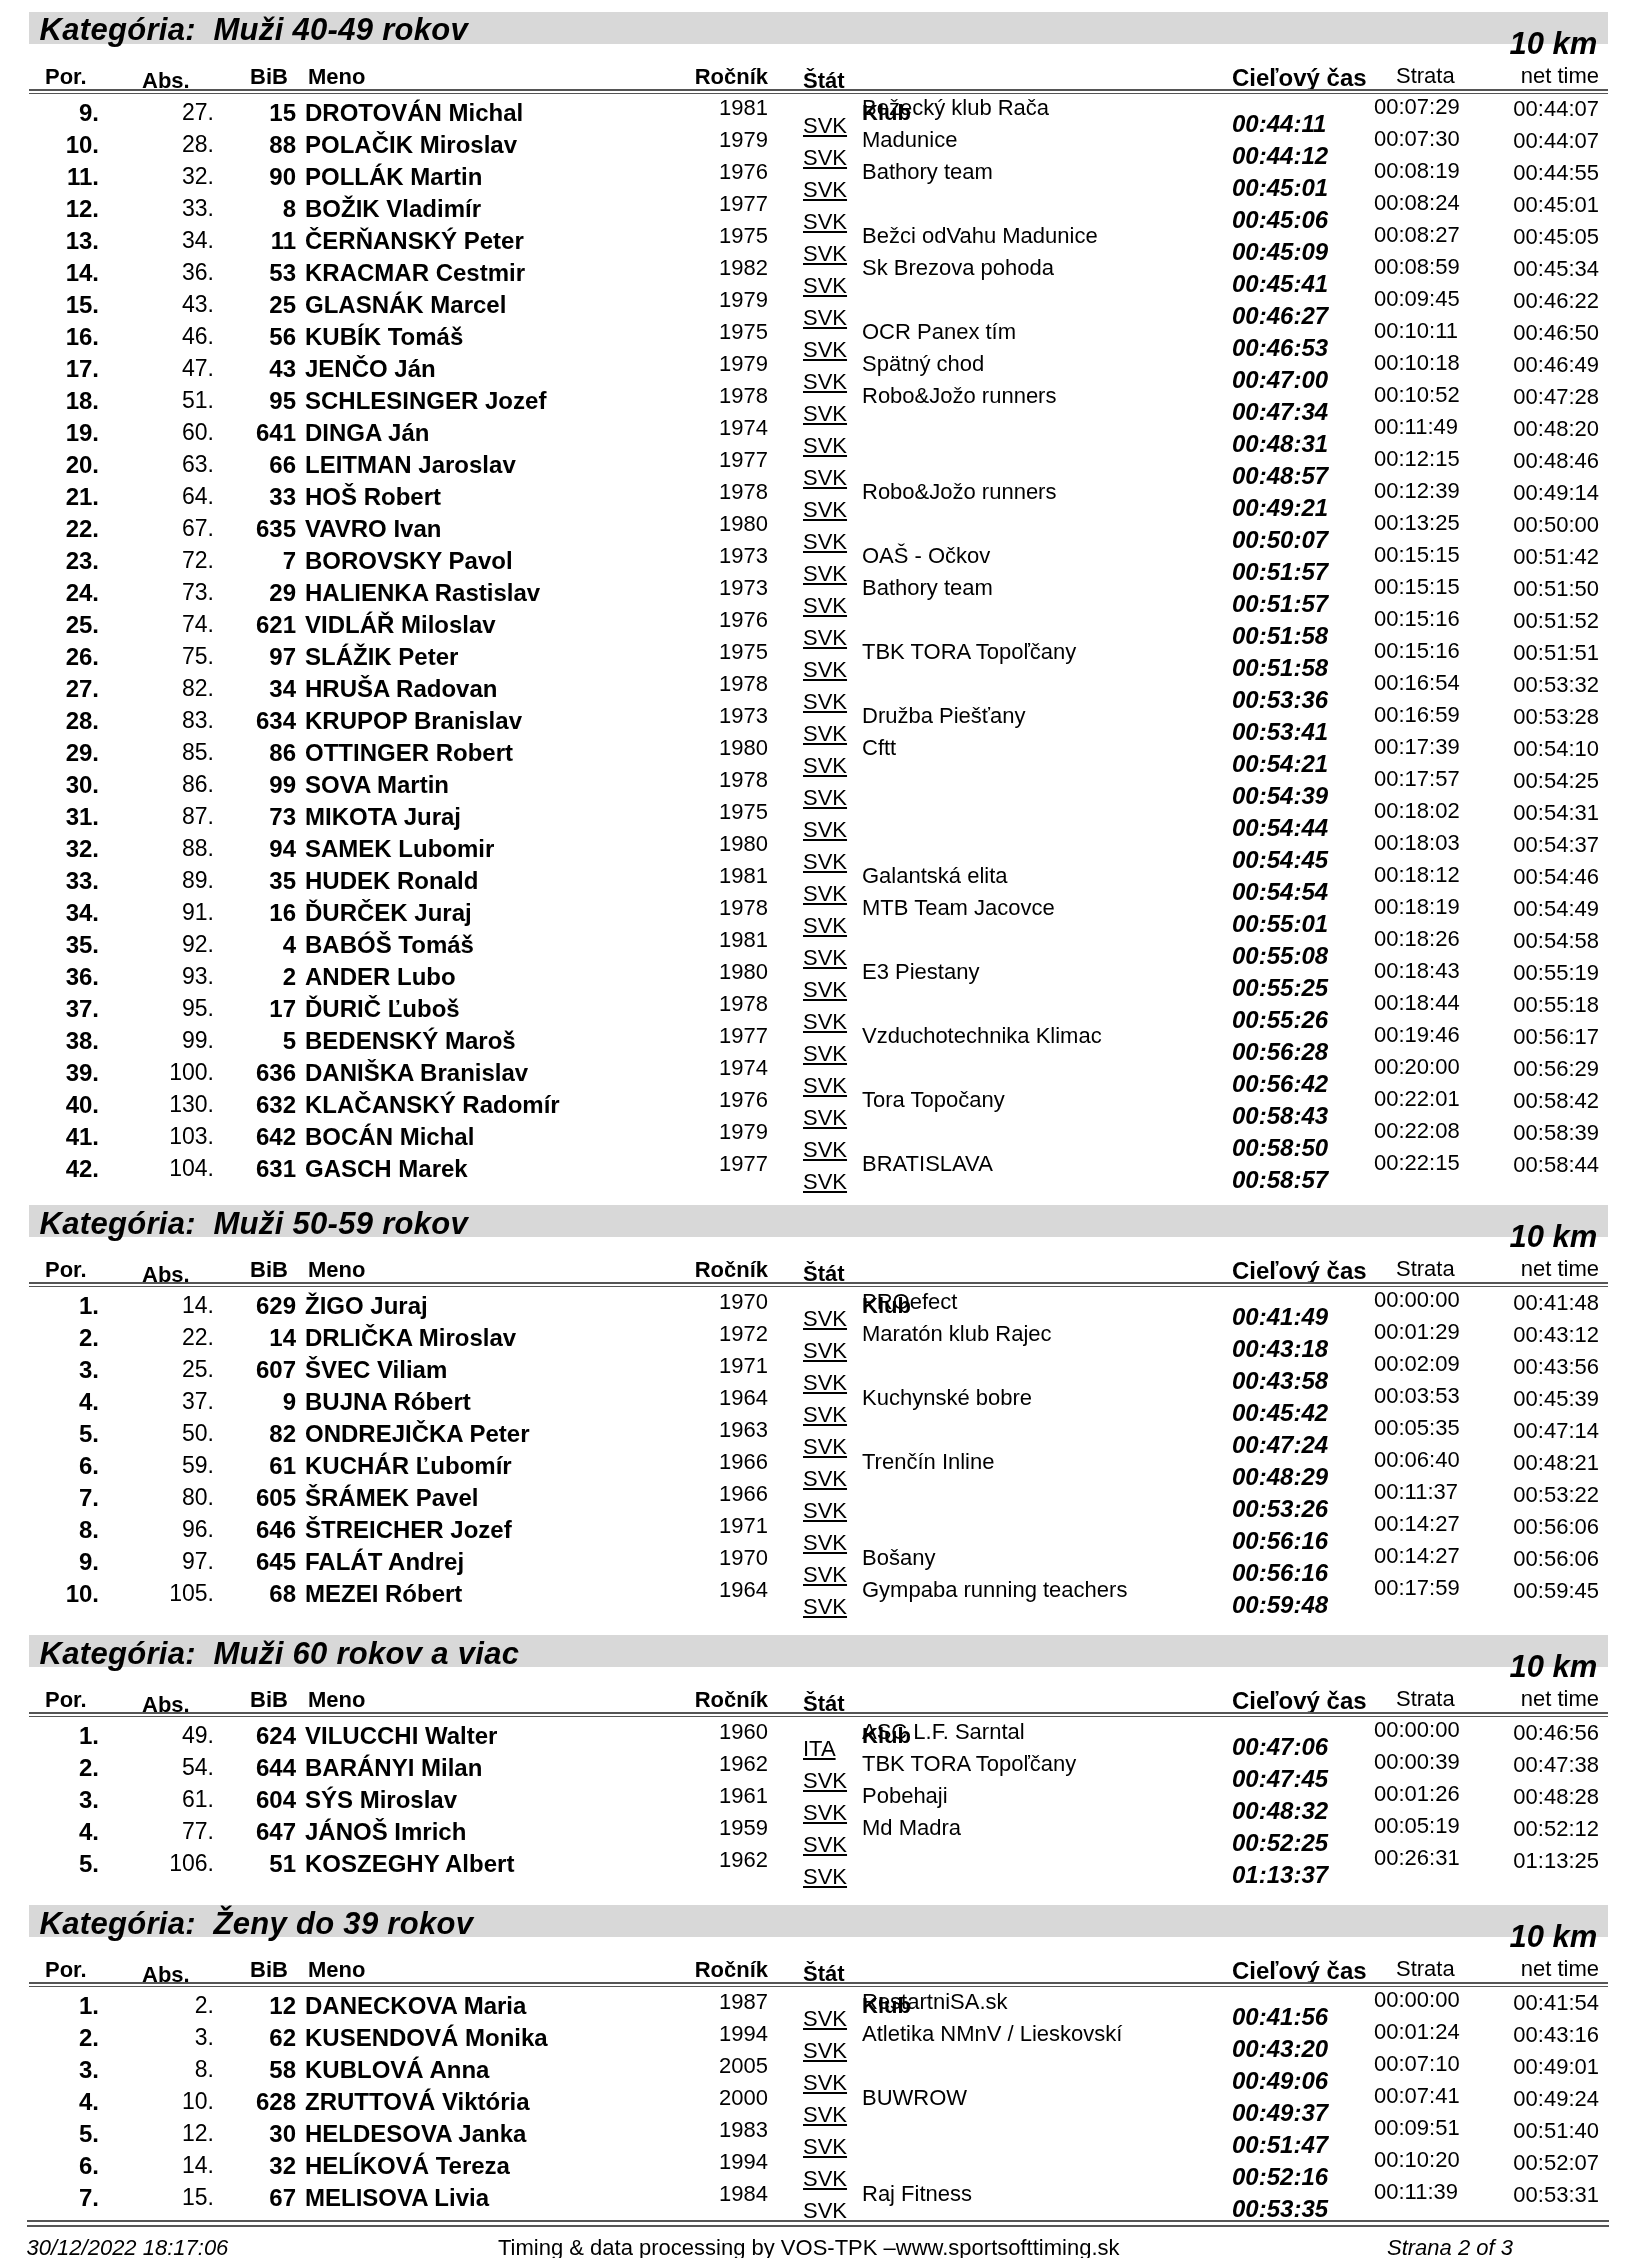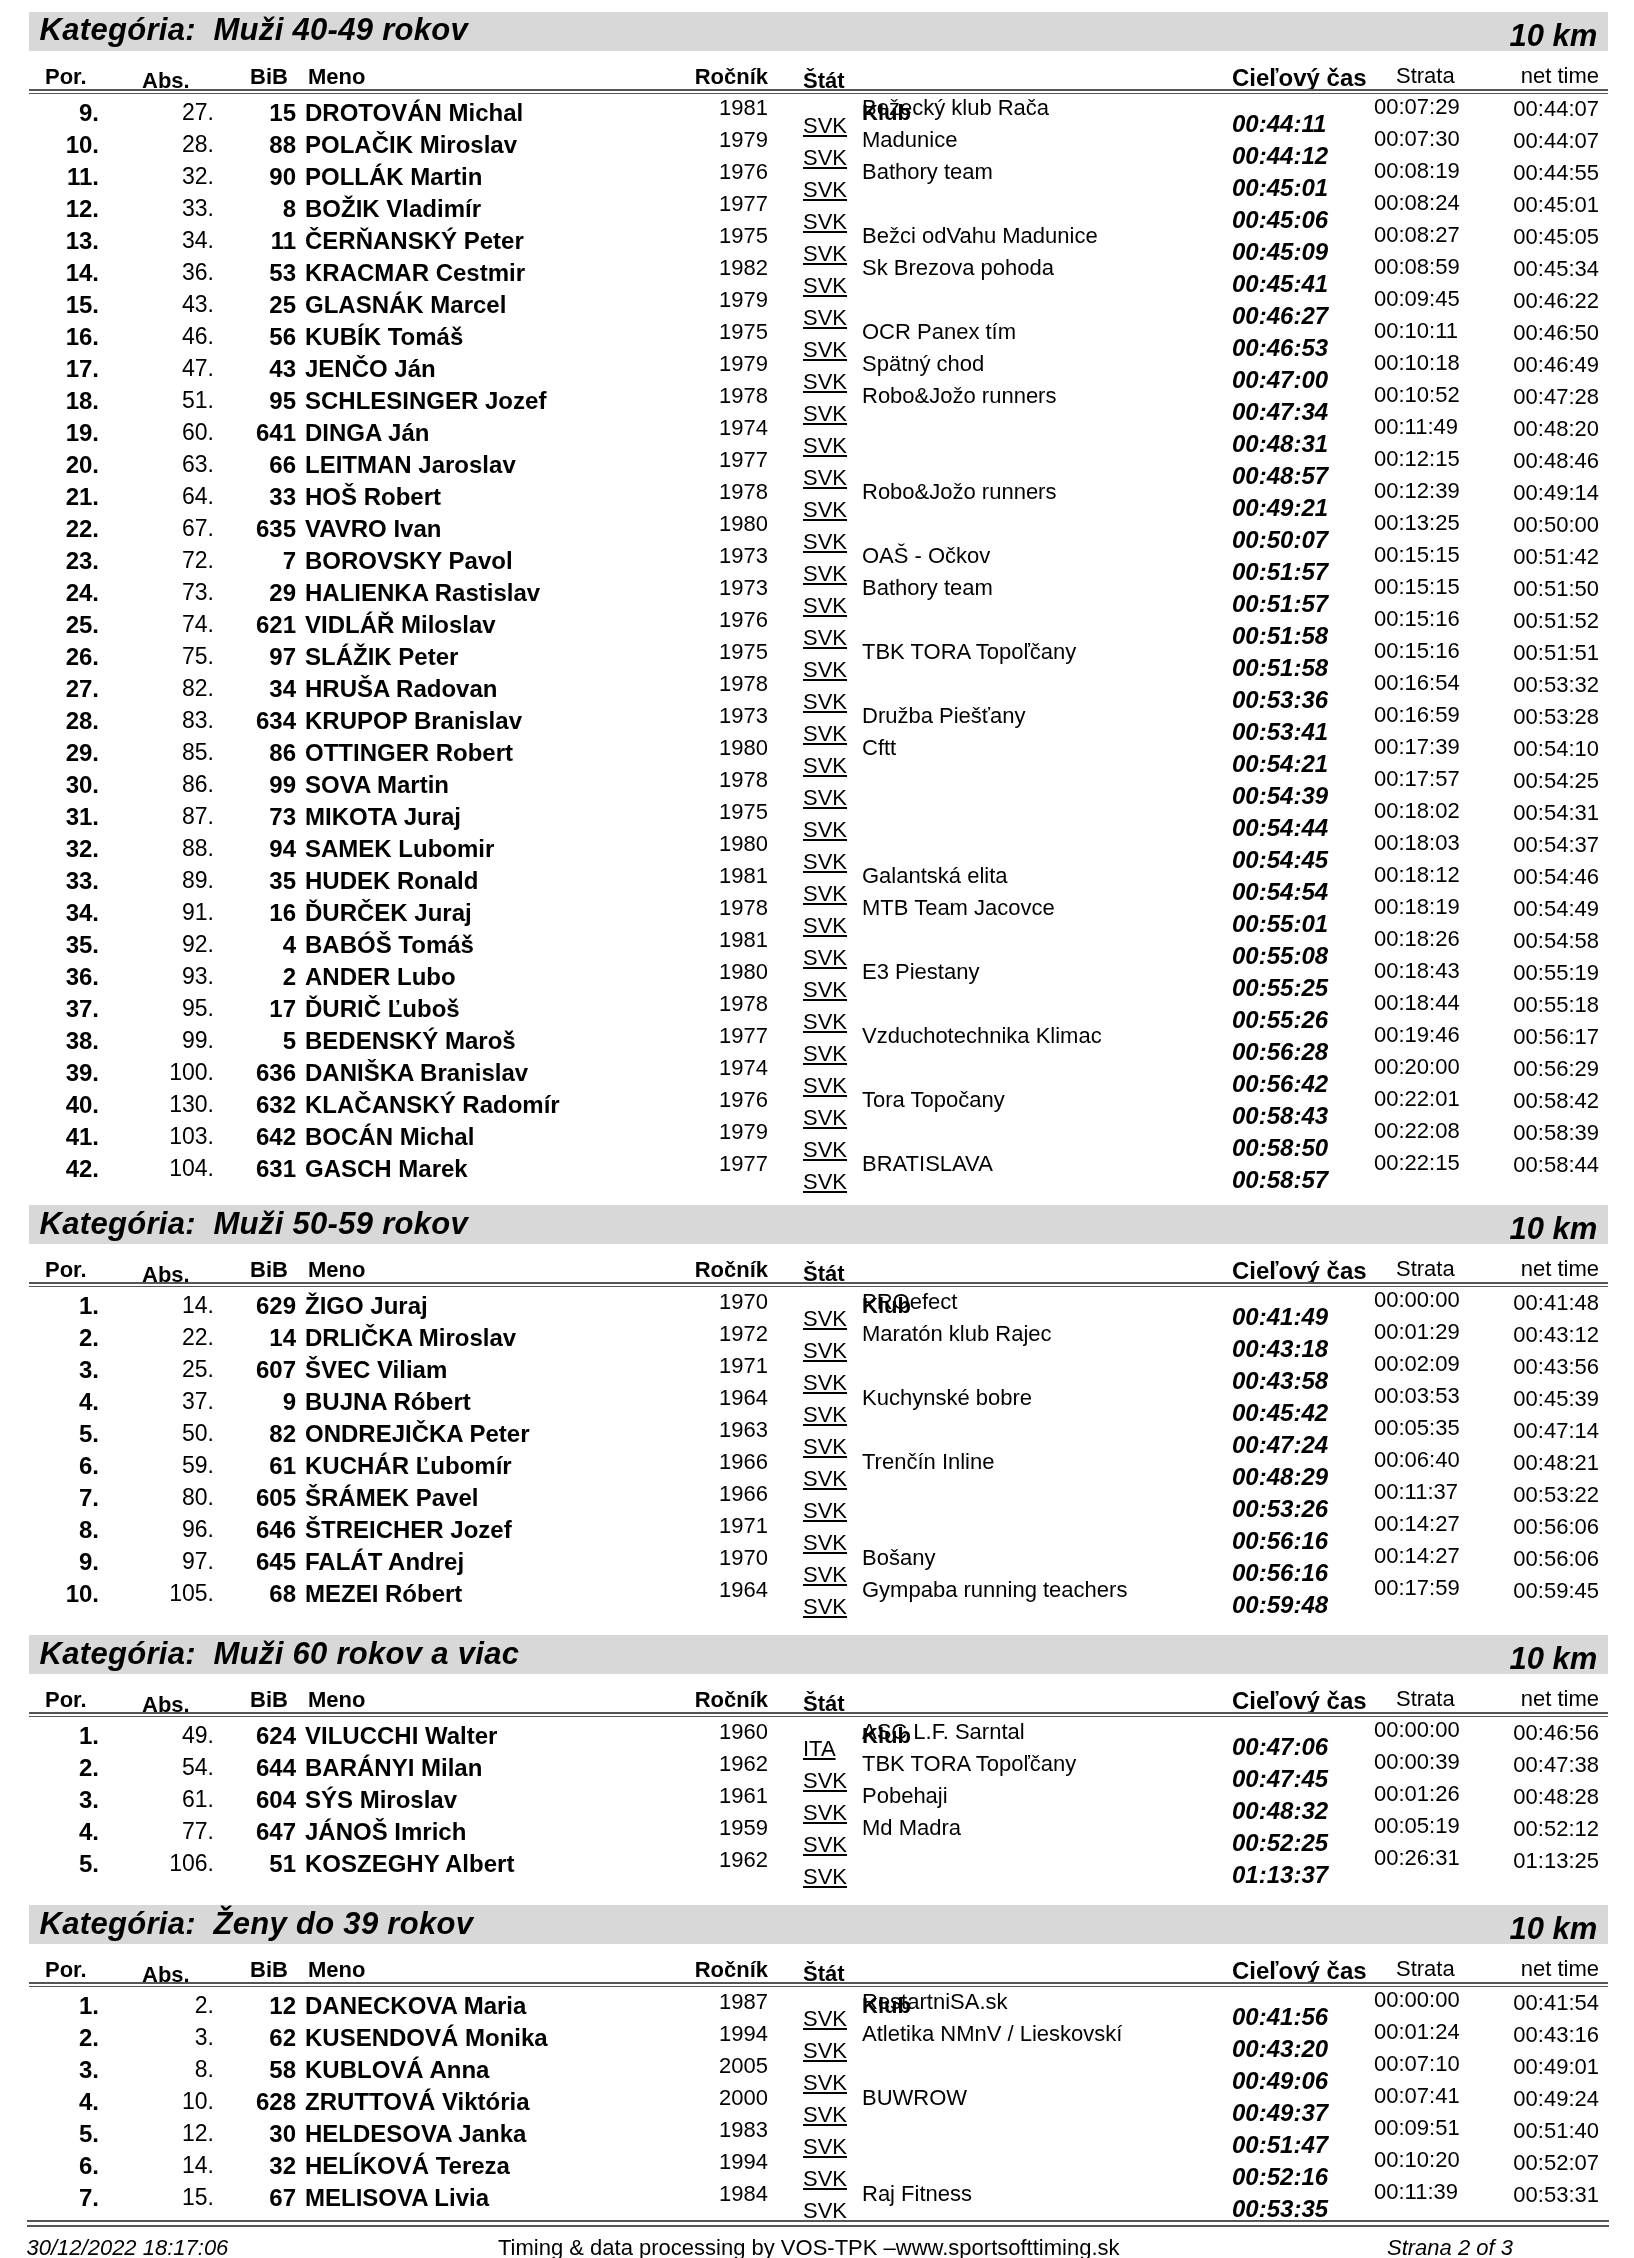--- a/index.html
+++ b/index.html
@@ -1,23 +1,23 @@
 <!DOCTYPE html>
 <html style="font-size:14px"><head>
 <meta charset="utf-8">
 <style>
   html, body { margin: 0; padding: 0; background: #ffffff; }
   body { width: 1635px; height: 2258px; position: relative; overflow: hidden;
          font-family: "Liberation Sans", sans-serif; color: #000; }
   .page { position: absolute; left: 0; top: 0; width: 1635px; height: 2258px; }
   .section { position: absolute; left: 29px; width: 1579px; }
-  .band { position: absolute; left: 0; top: 0; width: 1579px; height: 39px; background: #d8d8d8; }
+  .band { position: absolute; left: 0; top: 0; width: 1579px; height: 32px; background: #d8d8d8; }
   .band .cat { position: absolute; left: 10.6px; top: 0.9px; font-size: 31px; font-weight: bold; font-style: italic; white-space: nowrap; letter-spacing: 0.3px; }
   .band .cat .lbl { margin-right: 17.6px; }
-  .band .dist { position: absolute; right: 10.6px; top: 6px; font-size: 31px; font-weight: bold; font-style: italic; margin-left: 20px; }
+  .band .dist { position: absolute; right: 10.6px; top: 14px; font-size: 31px; font-weight: bold; font-style: italic; margin-left: 20px; }
   .hdr { position: absolute; left: 0; top: 39px; width: 1579px; height: 41px; }
   .hdr span { position: absolute; font-size: 22px; white-space: nowrap; }
   .dline { position: absolute; left: 0; top: 77px; width: 1579px; height: 5.3px; border-top: 2.6px solid #555; border-bottom: 1.8px solid #555; box-sizing: border-box; }
   .rows { position: absolute; left: 0; top: 82px; width: 1579px; }
   .row { position: relative; height: 32px; }
   .row span { position: absolute; white-space: nowrap; font-size: 22px; }
   .c-por { right: calc(1579px - 70px); top: 5.3px; font-weight: bold; font-size: 24px !important; }
   .c-abs { right: calc(1579px - 185px); top: 5.3px; font-size: 23px !important; }
   .c-bib { right: calc(1579px - 267px); top: 5.3px; font-weight: bold; font-size: 24px !important; text-align: center; }
   .c-name { left: 276px; top: 5.3px; font-weight: bold; font-size: 24px !important; }

